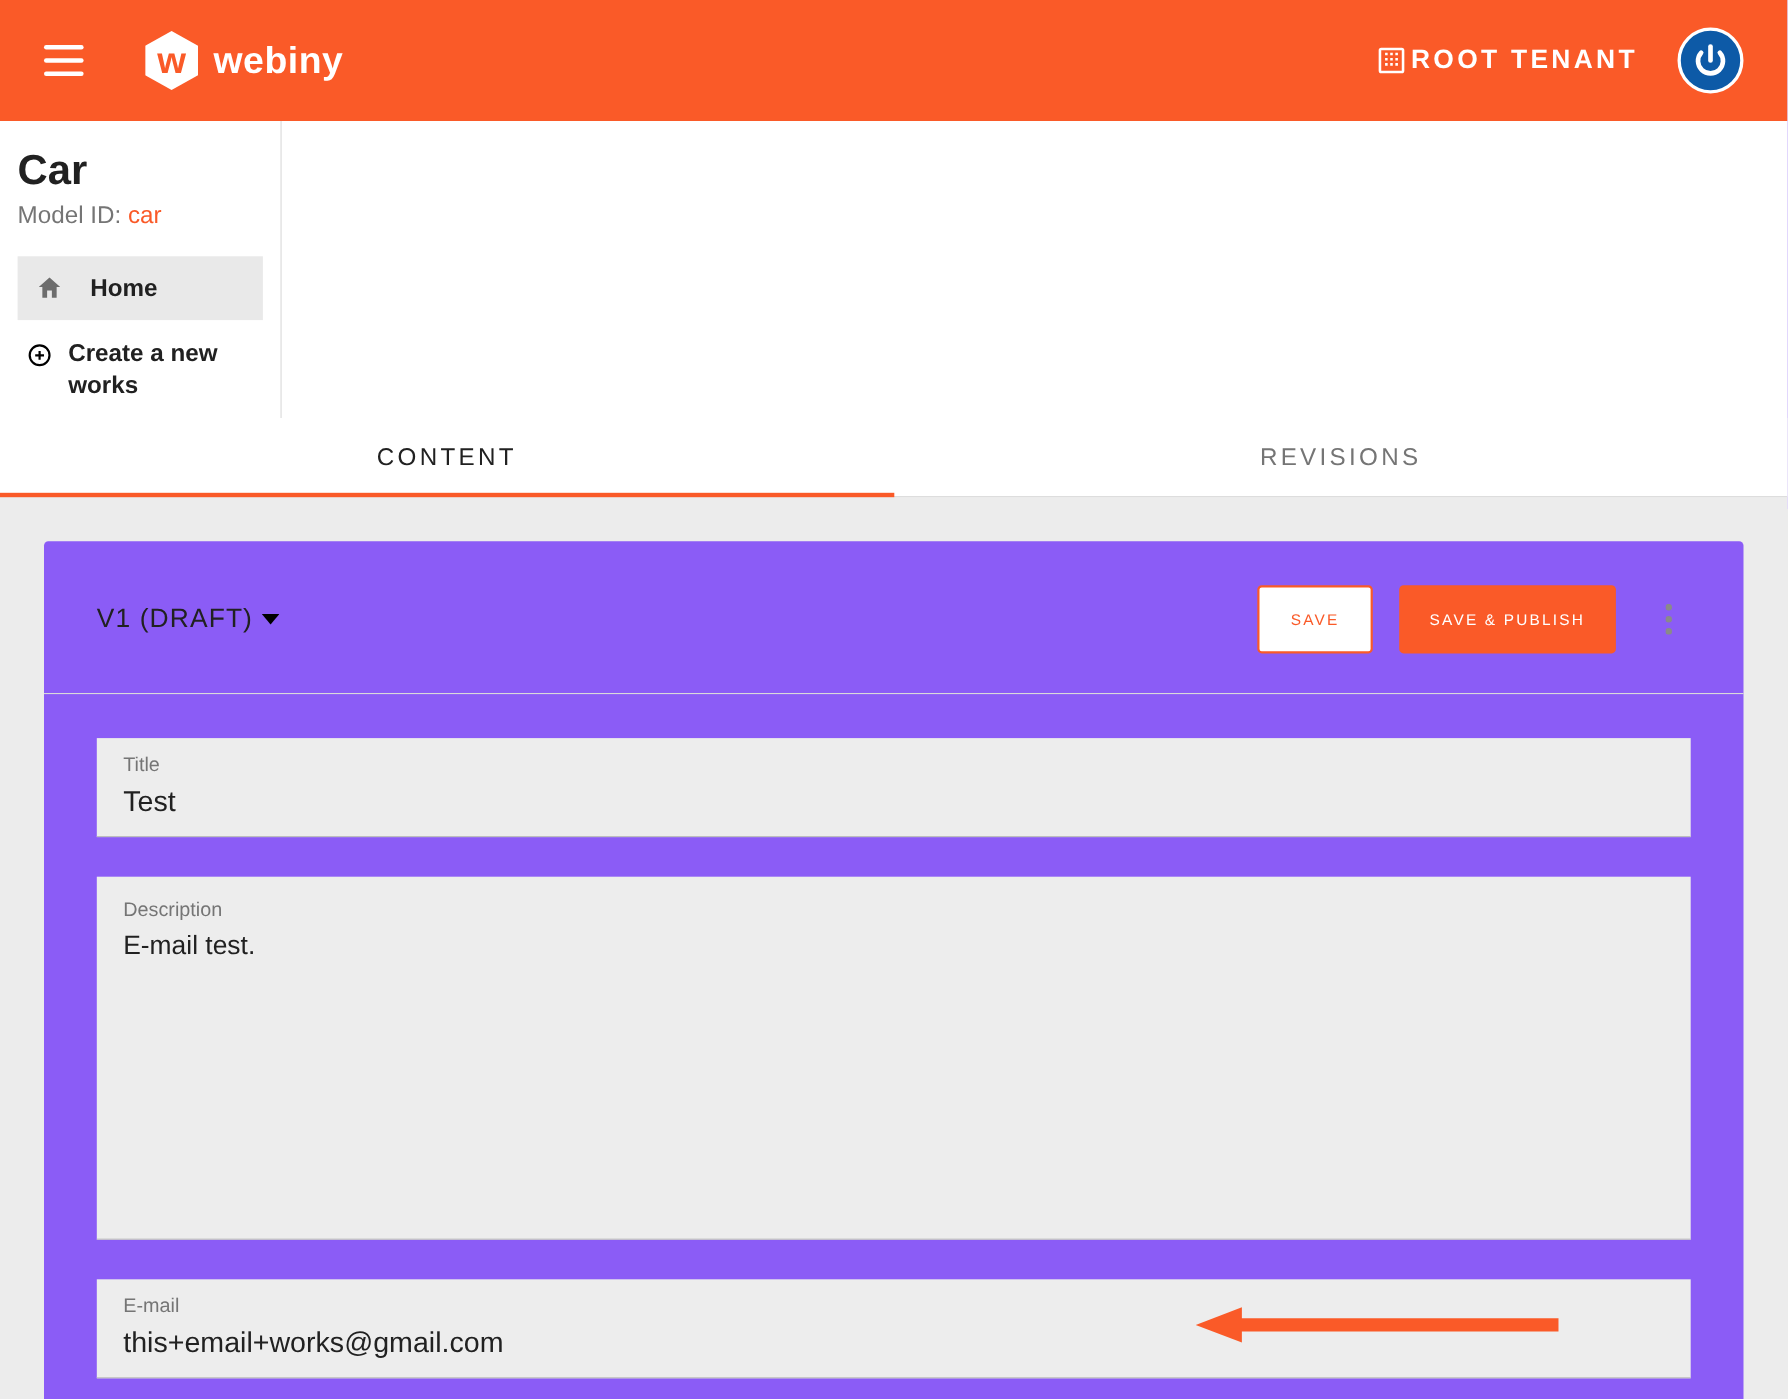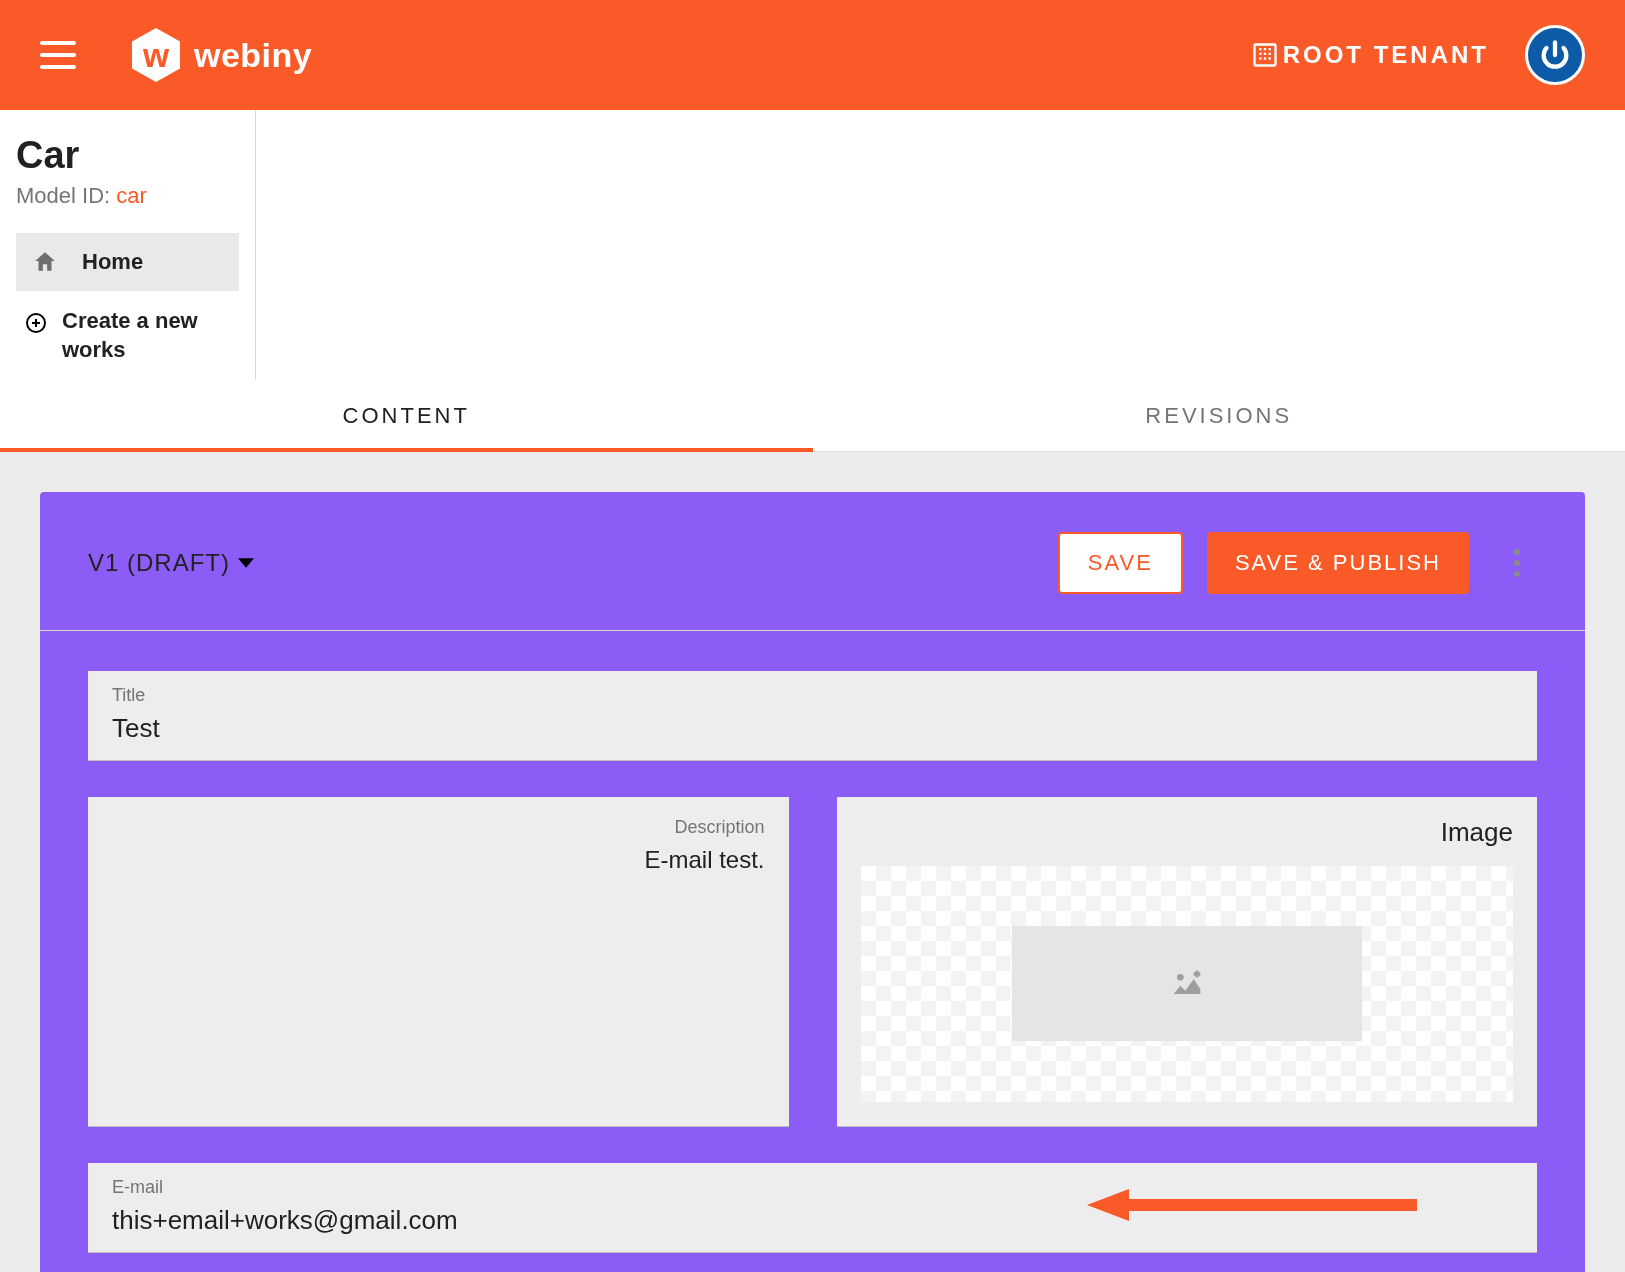--- a/index.html
+++ b/index.html
@@ -49,31 +49,31 @@
   .tab.active{color:var(--text);}
   .tab.active::after{content:"";position:absolute;left:0;right:0;bottom:-1px;height:4px;background:var(--orange);}
 
   .panel-wrap{flex:1;padding:40px;overflow:auto;}
   .panel{background:#8b5cf6;border-radius:4px;min-height:1000px;padding:0;}
 
   .panel-top{display:flex;align-items:center;padding:40px 48px 36px 48px;border-bottom:1px solid var(--grey-border);}
   .version{font-size:24px;letter-spacing:1px;display:flex;align-items:center;gap:8px;cursor:pointer;}
   .version svg{width:16px;height:16px;}
   .panel-top-spacer{flex:1;}
-  .btn{height:62px;padding:0 28px;font-size:22px;letter-spacing:2px;border-radius:4px;display:flex;align-items:center;justify-content:center;cursor:pointer;font-weight:500;}
+  .btn{height:62px;padding:0 28px;font-size:14px;letter-spacing:2px;border-radius:4px;display:flex;align-items:center;justify-content:center;cursor:pointer;font-weight:500;}
   .btn-outline{border:2px solid var(--orange);color:var(--orange);background:#fff;}
   .btn-solid{background:var(--orange);color:#fff;margin-left:24px;}
   .kebab{margin-left:28px;width:40px;height:40px;display:flex;align-items:center;justify-content:center;cursor:pointer;}
   .kebab svg{width:6px;height:28px;}
 
   .panel-body{padding:40px 48px;}
   .field{background:#EDEDED;border-bottom:1px solid #bdbdbd;padding:14px 24px;margin-bottom:36px;}
   .field-label{font-size:18px;color:var(--text-muted);margin-bottom:6px;}
   .field-value{font-size:26px;color:var(--text);line-height:1.3;}
-  .row-two{display:flex;gap:48px;margin-bottom:36px;text-align:right;}
+  .row-two{display:flex;gap:48px;margin-bottom:36px;}
   .row-two > div{flex:1;}
   .textarea{background:#EDEDED;padding:20px 24px;height:330px;border-bottom:1px solid #bdbdbd;}
   .textarea .field-value{font-size:24px;}
 
   .image-field{background:#EDEDED;padding:20px 24px 24px 24px;height:330px;border-bottom:1px solid #bdbdbd;display:flex;flex-direction:column;}
   .image-label{font-size:26px;margin-bottom:18px;}
   .image-drop{flex:1;position:relative;background:
     repeating-conic-gradient(#f3f3f3 0% 25%,#ffffff 0% 50%) 0 0/30px 30px;
     display:flex;align-items:center;justify-content:center;}
   .image-drop-inner{background:#E5E5E5;width:350px;height:115px;display:flex;align-items:center;justify-content:center;}
@@ -172,33 +172,20 @@
           <div class="field">
             <div class="field-label">Title</div>
             <div class="field-value">Test</div>
           </div>
 
           <div class="row-two">
             <div class="textarea">
               <div class="field-label">Description</div>
               <div class="field-value">E-mail test.</div>
             </div>
-            <div class="image-field">
-              <div class="image-label">Image</div>
-              <div class="image-drop">
-                <div class="image-drop-inner">
-                  <svg viewBox="0 0 24 24">
-                      <path d="M4 4h16v16H4z" fill="none" stroke="#9e9e9e" stroke-width="0"></path>
-                      <path d="M4 18l4-5 3 3 5-7 4 6v3H4z" fill="#9e9e9e"></path>
-                      <circle cx="8" cy="8" r="2" fill="#9e9e9e"></circle>
-                      <path d="M18 4v4M16 6h4" stroke="#9e9e9e" stroke-width="2"></path>
-                    </svg>
-                </div>
-              </div>
-            </div>
           </div>
 
           <div class="field email-row">
             <div class="field-label">E-mail</div>
             <div class="field-value">this+email+works@gmail.com</div>
             <div class="arrow">
               <svg viewBox="0 0 330 40">
                   <line x1="330" y1="20" x2="36" y2="20" stroke="#FA5A28" stroke-width="12"></line>
                   <polygon points="0,20 42,4 42,36" fill="#FA5A28"></polygon>
                 </svg>

